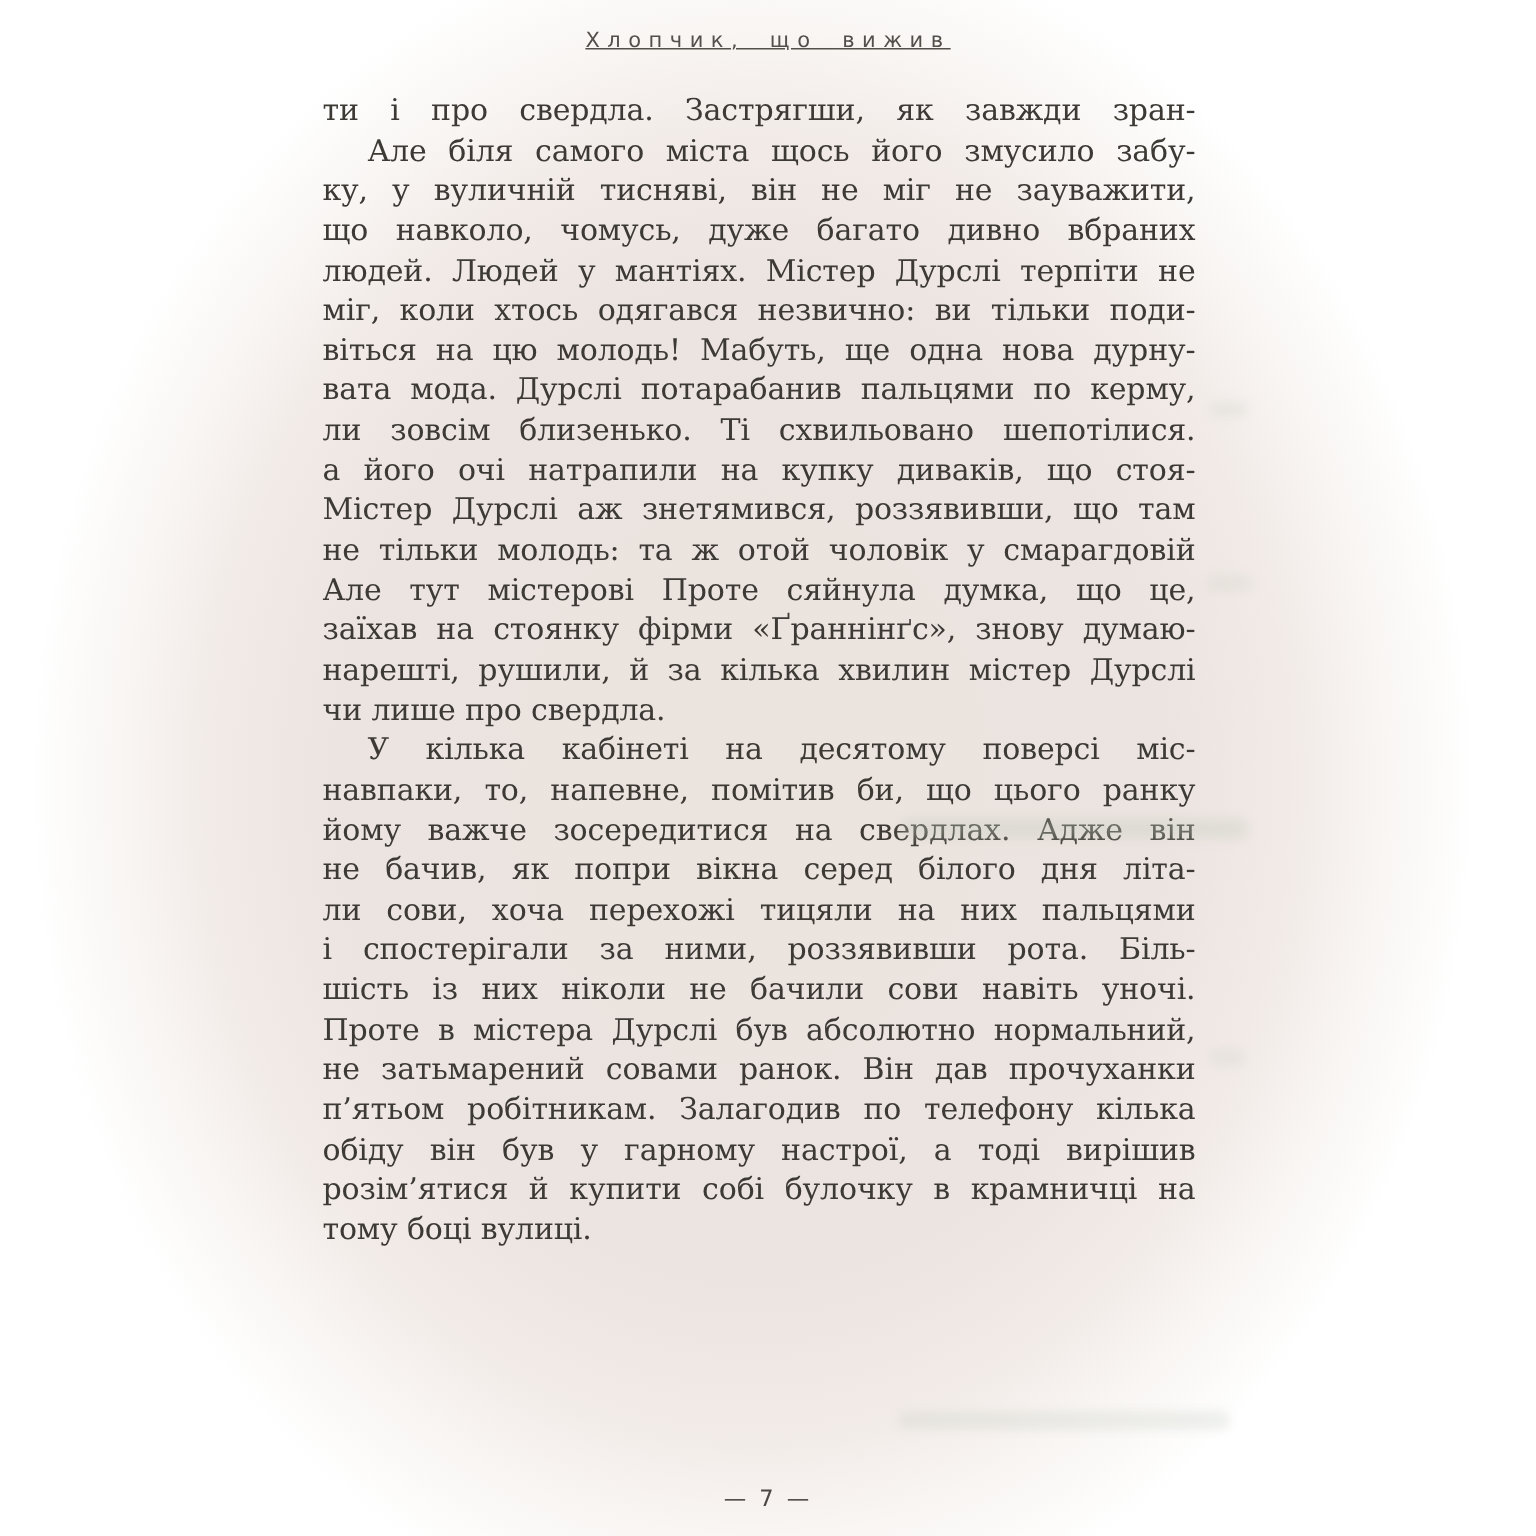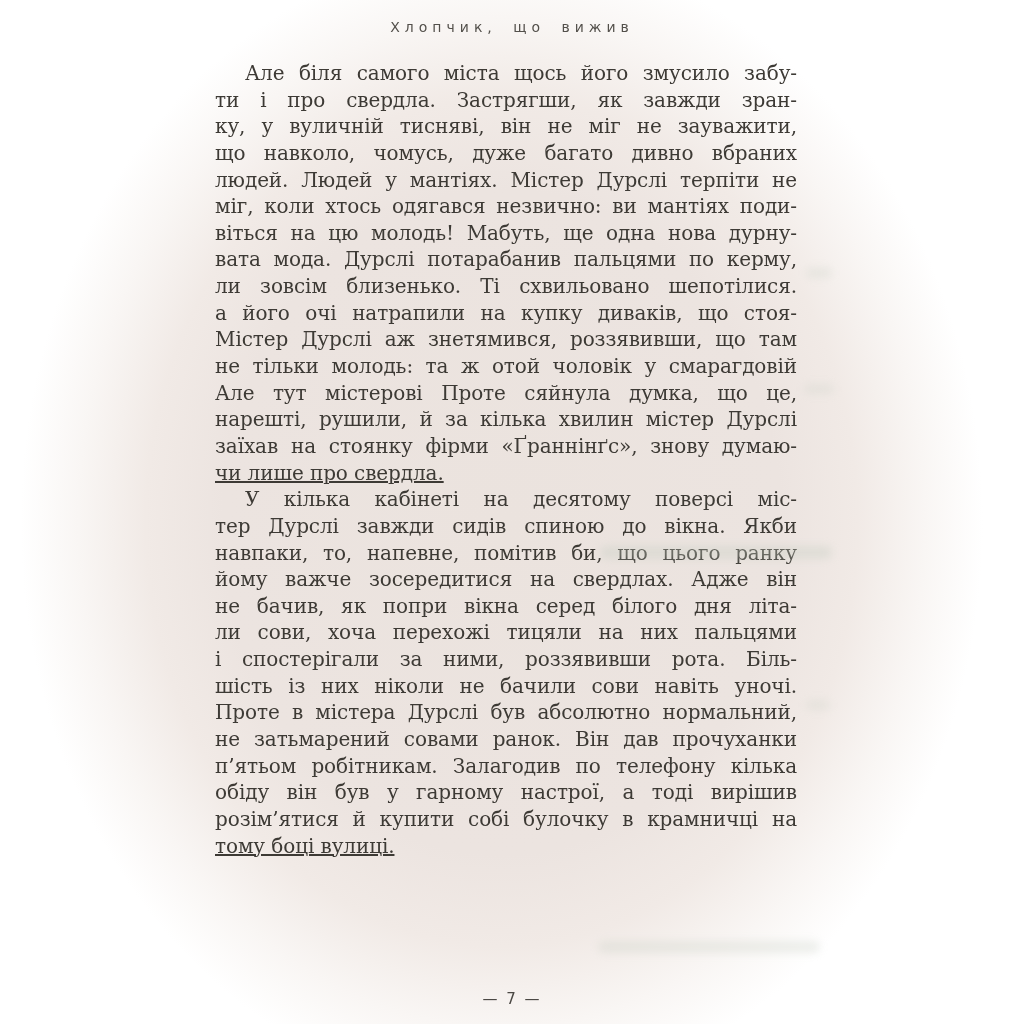--- a/index.html
+++ b/index.html
@@ -29,20 +29,21 @@
     top: 19px;
     left: 0;
     width: 100%;
     text-align: center;
     font-family: "DejaVu Sans", sans-serif;
     font-size: 14px;
     font-weight: 500;
     letter-spacing: 5px;
     word-spacing: 7px;
     color: #53504b;
+    text-decoration: underline;
   }
   .text-block {
     position: absolute;
     left: 215px;
     top: 60px;
     width: 582px;
     color: #3d3a35;
     font-size: 20px;
     line-height: 26.65px;
     letter-spacing: -0.1px;
@@ -51,21 +52,20 @@
     height: 26.65px;
     overflow: hidden;
     text-align: justify;
     text-align-last: justify;
   }
   .line.indent {
     text-indent: 30px;
   }
   .line.last {
     text-align-last: left;
-    text-decoration: underline;
   }
   .folio {
     position: absolute;
     top: 990px;
     left: 0;
     width: 100%;
     text-align: center;
     font-family: "DejaVu Sans", sans-serif;
     font-size: 15px;
     letter-spacing: 2px;
@@ -87,38 +87,37 @@
   .ghost.g5 { left: 806px; top: 700px; width: 24px; height: 10px; opacity: 0.25; }
 </style>
 </head>
 <body>
 
 <div class="scan-page">
 
   <div class="running-head">Хлопчик, що вижив</div>
 
   <div class="text-block">
+      <div class="line">ти і про свердла. Застрягши, як завжди зран-</div>
       <div class="line indent">Але біля самого міста щось його змусило забу-</div>
-      <div class="line">ти і про свердла. Застрягши, як завжди зран-</div>
       <div class="line">ку, у вуличній тисняві, він не міг не зауважити,</div>
       <div class="line">що навколо, чомусь, дуже багато дивно вбраних</div>
       <div class="line">людей. Людей у мантіях. Містер Дурслі терпіти не</div>
-      <div class="line">міг, коли хтось одягався незвично: ви мантіях поди-</div>
+      <div class="line">міг, коли хтось одягався незвично: ви тільки поди-</div>
       <div class="line">віться на цю молодь! Мабуть, ще одна нова дурну-</div>
       <div class="line">вата мода. Дурслі потарабанив пальцями по керму,</div>
       <div class="line">ли зовсім близенько. Ті схвильовано шепотілися.</div>
       <div class="line">а його очі натрапили на купку диваків, що стоя-</div>
       <div class="line">Містер Дурслі аж знетямився, роззявивши, що там</div>
       <div class="line">не тільки молодь: та ж отой чоловік у смарагдовій</div>
       <div class="line">Але тут містерові Проте сяйнула думка, що це,</div>
+      <div class="line">заїхав на стоянку фірми «Ґраннінґс», знову думаю-</div>
       <div class="line">нарешті, рушили, й за кілька хвилин містер Дурслі</div>
-      <div class="line">заїхав на стоянку фірми «Ґраннінґс», знову думаю-</div>
       <div class="line last">чи лише про свердла.</div>
       <div class="line indent">У кілька кабінеті на десятому поверсі міс-</div>
-      <div class="line">тер Дурслі завжди сидів спиною до вікна. Якби</div>
       <div class="line">навпаки, то, напевне, помітив би, що цього ранку</div>
       <div class="line">йому важче зосередитися на свердлах. Адже він</div>
       <div class="line">не бачив, як попри вікна серед білого дня літа-</div>
       <div class="line">ли сови, хоча перехожі тицяли на них пальцями</div>
       <div class="line">і спостерігали за ними, роззявивши рота. Біль-</div>
       <div class="line">шість із них ніколи не бачили сови навіть уночі.</div>
       <div class="line">Проте в містера Дурслі був абсолютно нормальний,</div>
       <div class="line">не затьмарений совами ранок. Він дав прочуханки</div>
       <div class="line">п’ятьом робітникам. Залагодив по телефону кілька</div>
       <div class="line">обіду він був у гарному настрої, а тоді вирішив</div>

